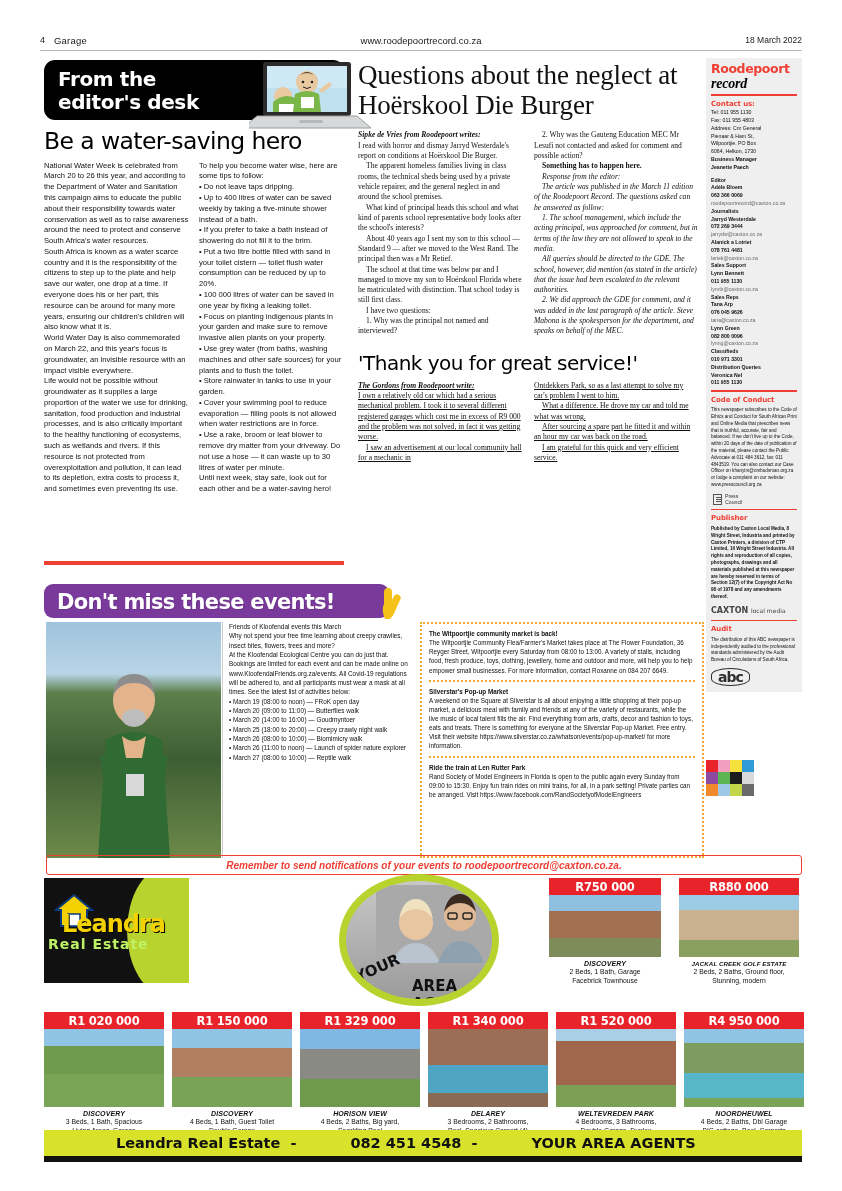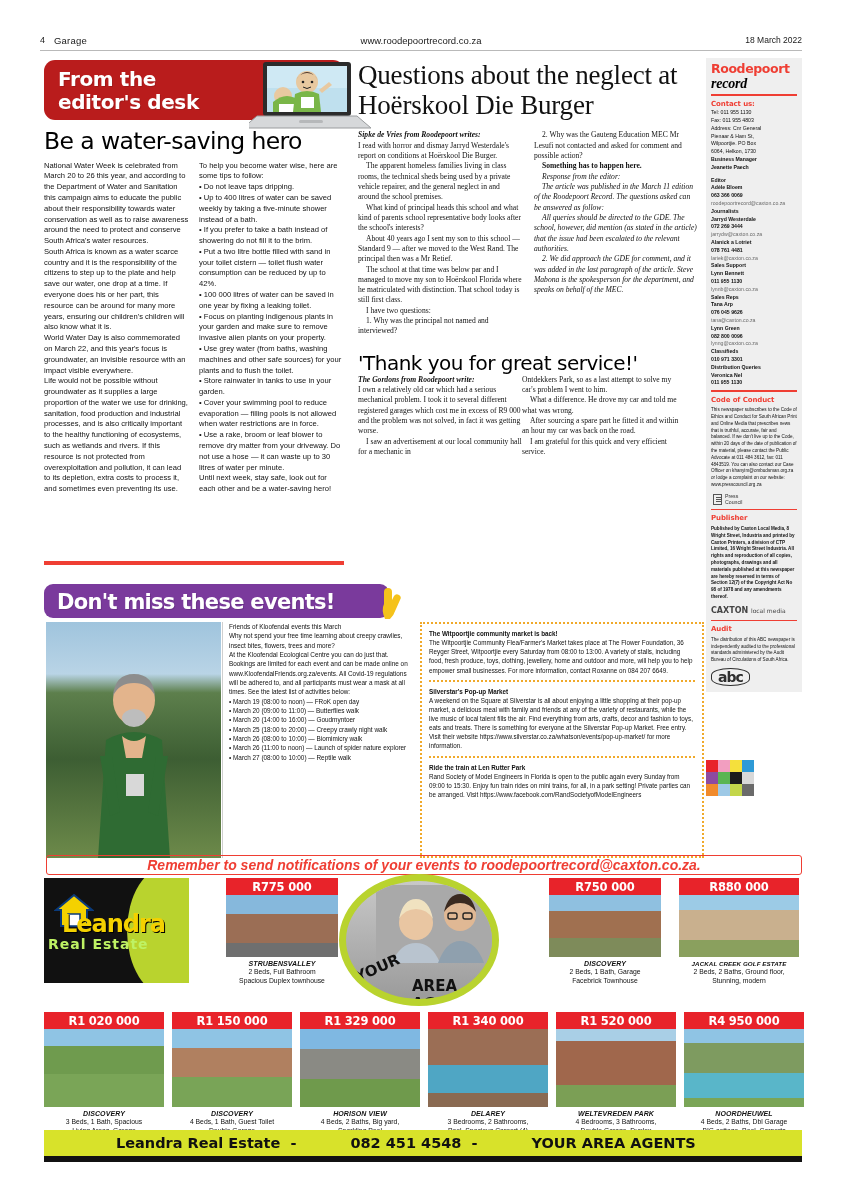--- a/index.html
+++ b/index.html
@@ -22,21 +22,21 @@
   .topbar .pg { font-weight:400; margin-right:9px; font-size:9px;}
   .topbar .sec { font-weight:400; font-size:9.5px; letter-spacing:.2px;}
   .topbar .url { position:absolute; left:50%; transform:translateX(-50%); font-size:9.5px;}
   .topbar .date { position:absolute; right:0; font-size:8.5px;}
   .topline { position:absolute; left:40px; top:50px; width:762px; height:1px; background:#b9b9b9;}
 
   
   .editorblock { position:absolute; left:44px; top:60px; width:300px;}
   .ed-banner {
     position:relative; width:300px; height:60px;
-    background:#b91c1c; border-radius:11px;
+    background:#000000; border-radius:11px;
     box-shadow:0 0 0 2px #fff;
   }
   .ed-banner .t1, .ed-banner .t2 {
     position:absolute; left:14px; color:#fff; font-weight:bold;
     font-size:20px; letter-spacing:-.4px;
     font-family:"DejaVu Sans", sans-serif;
     text-shadow:1px 1px 0 rgba(0,0,0,.12);
   }
   .ed-banner .t1 { top:7px; }
   .ed-banner .t2 { top:30px; }
@@ -62,21 +62,21 @@
   .art-col p { margin:0; text-indent:8px;}
   .art-col p.noind { text-indent:0; }
   .art-col p.byline { font-style:italic; font-weight:bold; text-indent:0;}
   .art-col p.ital { font-style:italic; }
   .art-col p.bold { font-weight:bold; text-indent:8px;}
 
   .art2-title {
     margin-top:14px; font-family:"DejaVu Sans", sans-serif;
     font-size:20px; font-weight:400; color:#000; letter-spacing:-.5px;
   }
-  .art2-cols { display:flex; }
+  .art2-cols { display:flex; gap:12px; margin-top:6px;text-decoration:underline;}
   .art2-col { width:164px; font-family:"Liberation Serif", serif; font-size:7.6px; line-height:1.36;}
   .art2-col p { margin:0; text-indent:8px;}
   .art2-col p.byline { font-style:italic; font-weight:bold; text-indent:0;}
   .art2-col p.noind { text-indent:0;}
 
   
   .sidebar {
     position:absolute; left:706px; top:58px; width:96px;
     background:#efefef; padding:5px 5px 6px 5px;
     font-size:5.2px; line-height:1.5; color:#111;
@@ -141,21 +141,21 @@
     font-size:6.3px; line-height:1.45; color:#111;
   }
   .ev-box p { margin:0; }
   .ev-box .hd { font-weight:bold; }
   .ev-dots { height:0; border-top:2px dotted #f0a92a; margin:5px 0;}
 
   .ev-footer {
     position:absolute; left:2px; top:271px; width:756px; height:20px;
     border:1.5px solid #ef3e33; border-radius:3px;
     display:flex; align-items:center; justify-content:center;
-    color:#ef3e33; font-style:italic; font-weight:bold; font-size:14px;
+    color:#ef3e33; font-style:italic; font-weight:bold; font-size:10px;
   }
 
   
   .realestate { position:absolute; left:44px; top:878px; width:758px; height:272px; background:#ffffff;}
   .re-top { position:relative; height:122px; }
   .re-logo {
     position:absolute; left:0; top:0; width:145px; height:105px;
     background:#111; overflow:hidden;
   }
   .re-logo .green { position:absolute; right:-20px; top:-12px; width:82px; height:130px; background:#b9d32e; border-radius:50%;}
@@ -254,21 +254,21 @@
         <p>National Water Week is celebrated from March 20 to 26 this year, and according to the Department of Water and Sanitation this campaign aims to educate the public about their responsibility towards water conservation as well as to raise awareness around the need to protect and conserve South Africa's water resources.</p>
         <p>South Africa is known as a water scarce country and it is the responsibility of the citizens to step up to the plate and help save our water, one drop at a time. If everyone does his or her part, this resource can be around for many more years, ensuring our children's children will also know what it is.</p>
         <p>World Water Day is also commemorated on March 22, and this year's focus is groundwater, an invisible resource with an impact visible everywhere.</p>
         <p>Life would not be possible without groundwater as it supplies a large proportion of the water we use for drinking, sanitation, food production and industrial processes, and is also critically important to the healthy functioning of ecosystems, such as wetlands and rivers. If this resource is not protected from overexploitation and pollution, it can lead to its depletion, extra costs to process it, and sometimes even preventing its use.</p>
       </div>
       <div class="ed-col">
         <p>To help you become water wise, here are some tips to follow:</p>
         <p>• Do not leave taps dripping.</p>
         <p>• Up to 400 litres of water can be saved weekly by taking a five-minute shower instead of a bath.</p>
         <p>• If you prefer to take a bath instead of showering do not fill it to the brim.</p>
-        <p>• Put a two litre bottle filled with sand in your toilet cistern — toilet flush water consumption can be reduced by up to 42%.</p>
+        <p>• Put a two litre bottle filled with sand in your toilet cistern — toilet flush water consumption can be reduced by up to 20%.</p>
         <p>• 100 000 litres of water can be saved in one year by fixing a leaking toilet.</p>
         <p>• Focus on planting indigenous plants in your garden and make sure to remove invasive alien plants on your property.</p>
         <p>• Use grey water (from baths, washing machines and other safe sources) for your plants and to flush the toilet.</p>
         <p>• Store rainwater in tanks to use in your garden.</p>
         <p>• Cover your swimming pool to reduce evaporation — filling pools is not allowed when water restrictions are in force.</p>
         <p>• Use a rake, broom or leaf blower to remove dry matter from your driveway. Do not use a hose — it can waste up to 30 litres of water per minute.</p>
         <p>Until next week, stay safe, look out for each other and be a water-saving hero!</p>
       </div>
     </div>
   </div>
@@ -285,20 +285,21 @@
         <p>About 40 years ago I sent my son to this school — Standard 9 — after we moved to the West Rand. The principal then was a Mr Retief.</p>
         <p>The school at that time was below par and I managed to move my son to Hoërskool Florida where he matriculated with distinction. That school today is still first class.</p>
         <p>I have two questions:</p>
         <p>1. Why was the principal not named and interviewed?</p>
       </div>
       <div class="art-col">
         <p>2. Why was the Gauteng Education MEC Mr Lesufi not contacted and asked for comment and possible action?</p>
         <p class="bold">Something has to happen here.</p>
         <p class="ital">Response from the editor:</p>
         <p class="ital">The article was published in the March 11 edition of the Roodepoort Record. The questions asked can be answered as follow:</p>
+        <p class="ital">1. The school management, which include the acting principal, was approached for comment, but in terms of the law they are not allowed to speak to the media.</p>
         <p class="ital">All queries should be directed to the GDE. The school, however, did mention (as stated in the article) that the issue had been escalated to the relevant authorities.</p>
         <p class="ital">2. We did approach the GDE for comment, and it was added in the last paragraph of the article. Steve Mabona is the spokesperson for the department, and speaks on behalf of the MEC.</p>
       </div>
     </div>
 
     <div class="art2-title">'Thank you for great service!'</div>
     <div class="art2-cols">
       <div class="art2-col">
         <p class="byline">The Gordons from Roodepoort write:</p>
         <p class="noind">I own a relatively old car which had a serious mechanical problem. I took it to several different registered garages which cost me in excess of R9 000 and the problem was not solved, in fact it was getting worse.</p>
@@ -479,27 +480,20 @@
           <circle cx="84" cy="30" r="16" fill="#e0b894"></circle>
           <path d="M68 27 q4 -18 16 -18 q12 0 16 18 q-6 -9 -16 -9 q-10 0 -16 9z" fill="#3a2a20"></path>
           <rect x="72" y="28" width="9" height="6" rx="2" fill="none" stroke="#222" stroke-width="1.4"></rect>
           <rect x="87" y="28" width="9" height="6" rx="2" fill="none" stroke="#222" stroke-width="1.4"></rect>
           <path d="M62 78 q8 -22 22 -22 q16 0 24 22z" fill="#8fa0ae"></path>
         </svg>
         <div class="w1">YOUR</div>
         <div class="w2">AREA AGENTS</div>
       </div>
 
-      <div class="listing" style="left:182px; top:0;">
-        <div class="price">R775 000</div>
-        <div class="photo" style="background:linear-gradient(#86b8dc 0 30%,#9b6e55 30% 78%,#6f6f6f 78% 100%)"></div>
-        <div class="suburb">STRUBENSVALLEY</div>
-        <div class="desc" style="white-space:pre-line">2 Beds, Full Bathroom
-Spacious Duplex townhouse</div>
-      </div>
 
       <div class="listing" style="left:505px; top:0;">
         <div class="price">R750 000</div>
         <div class="photo" style="background:linear-gradient(#8fc0e0 0 26%,#a07050 26% 70%,#7e8b5a 70% 100%)"></div>
         <div class="suburb">DISCOVERY</div>
         <div class="desc" style="white-space:pre-line">2 Beds, 1 Bath, Garage
 Facebrick Townhouse</div>
       </div>
 
       <div class="listing" style="left:635px; top:0; width:120px;">

